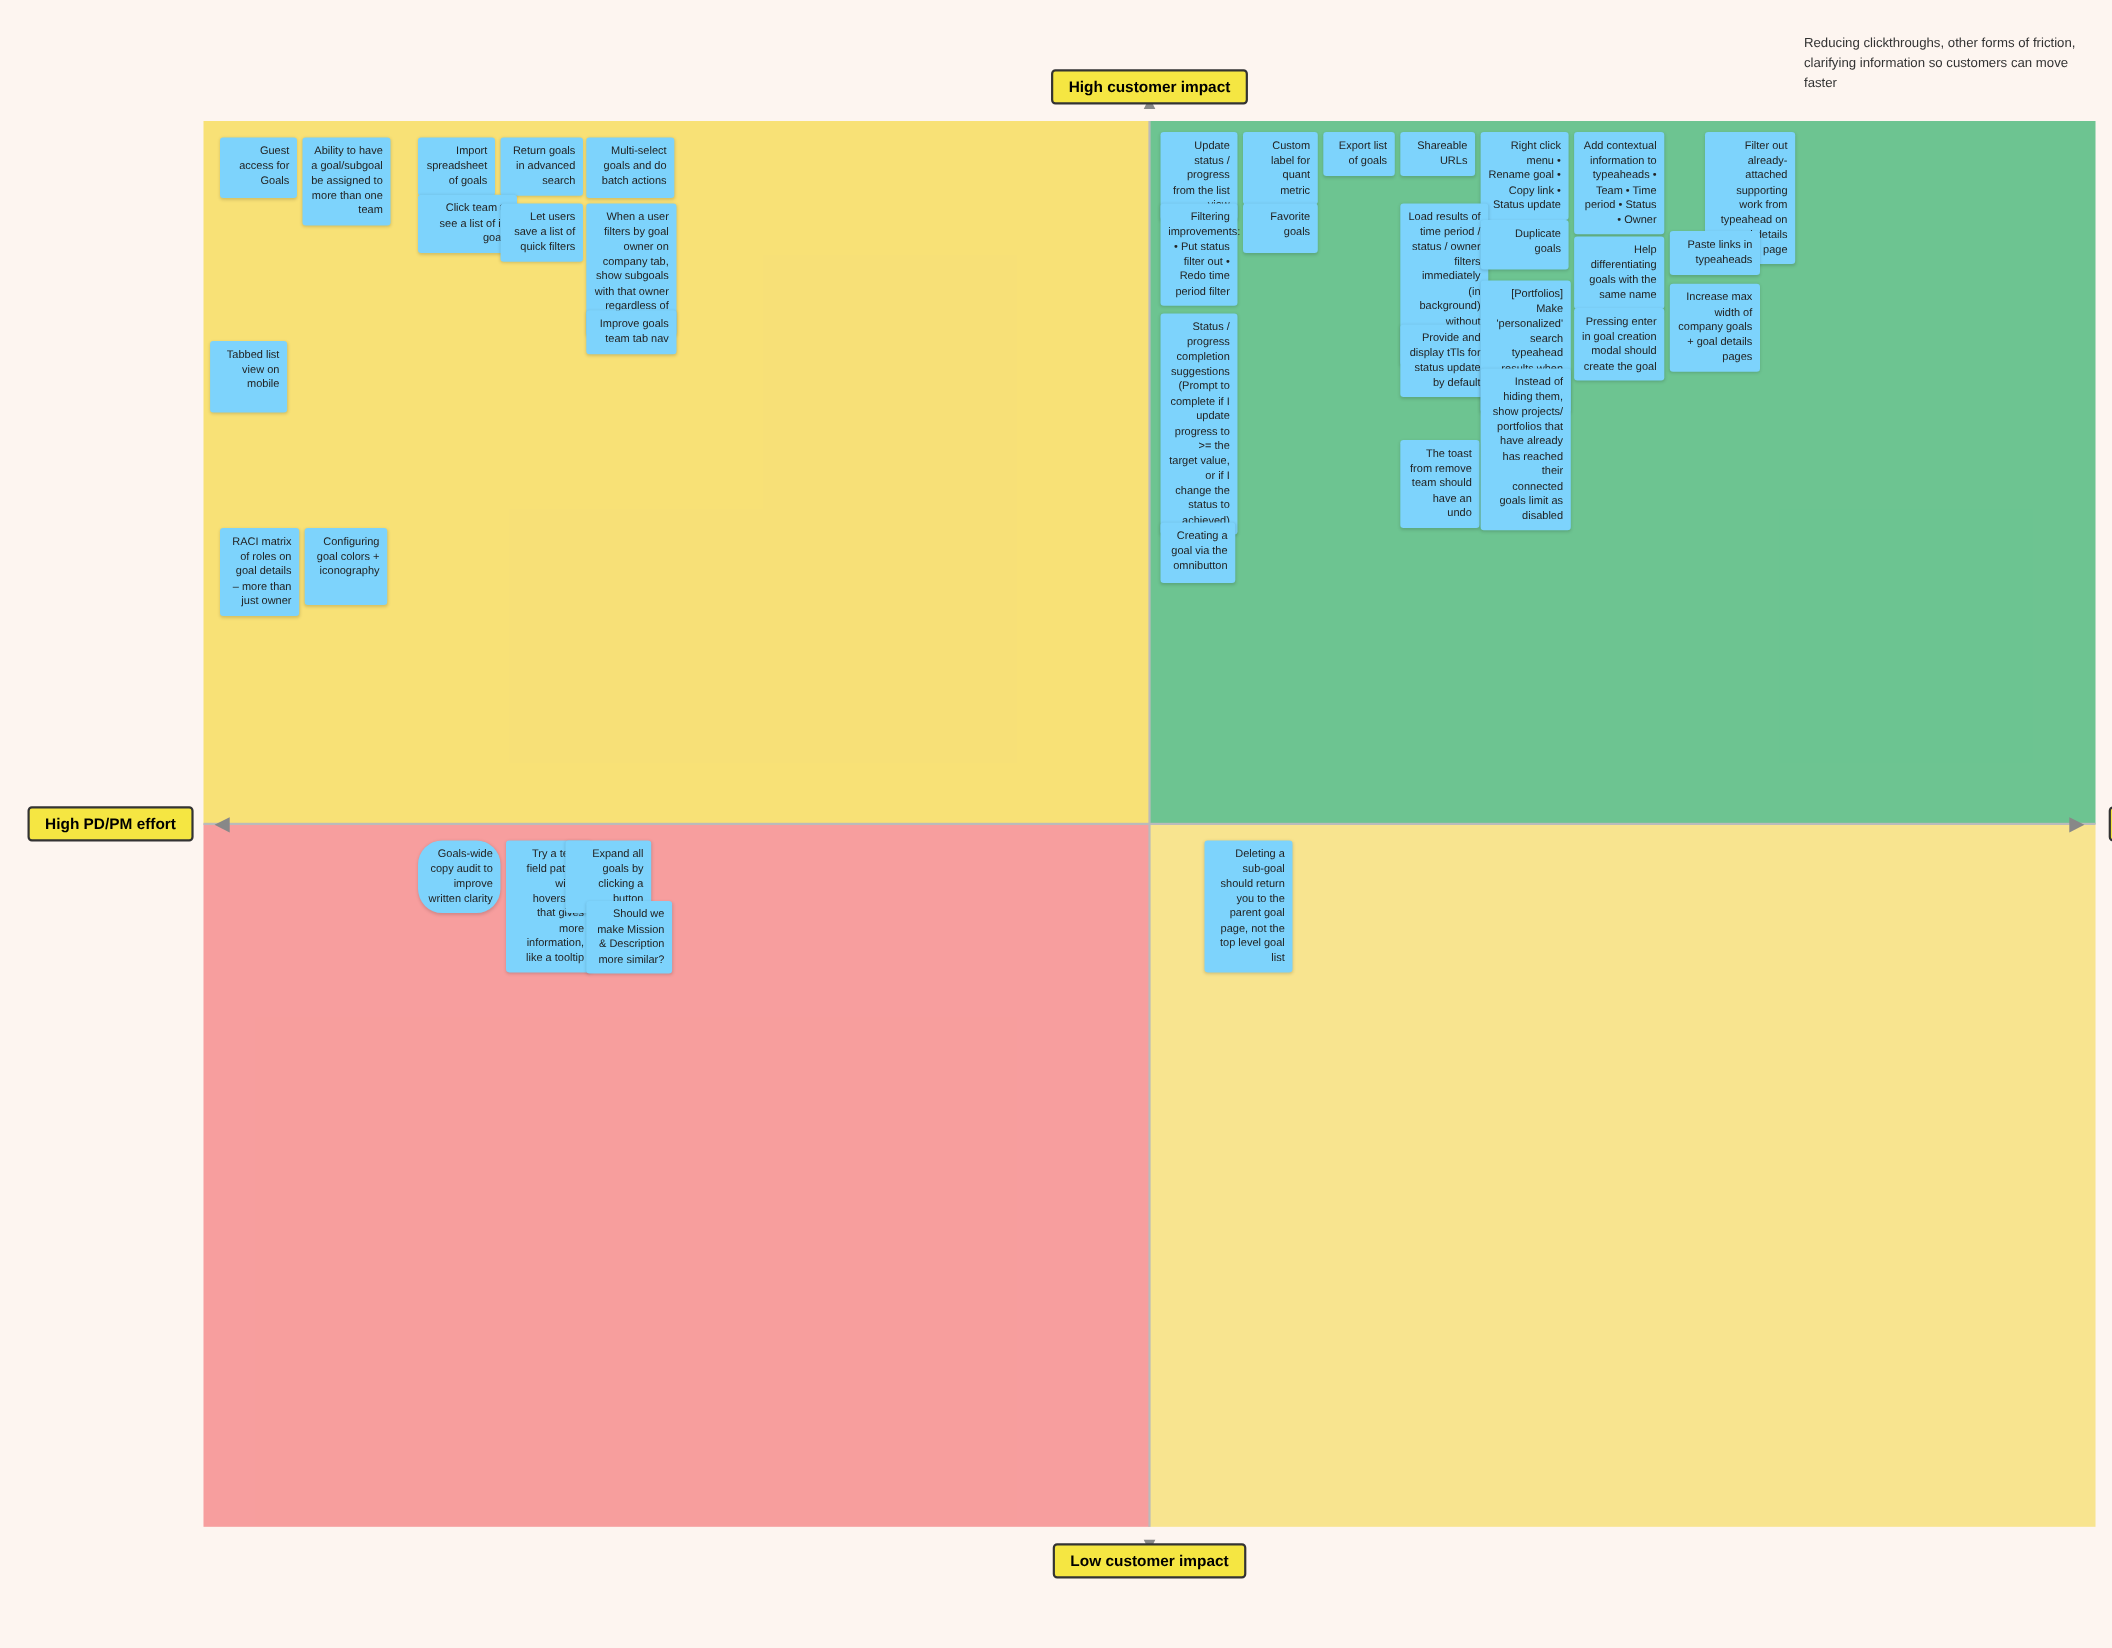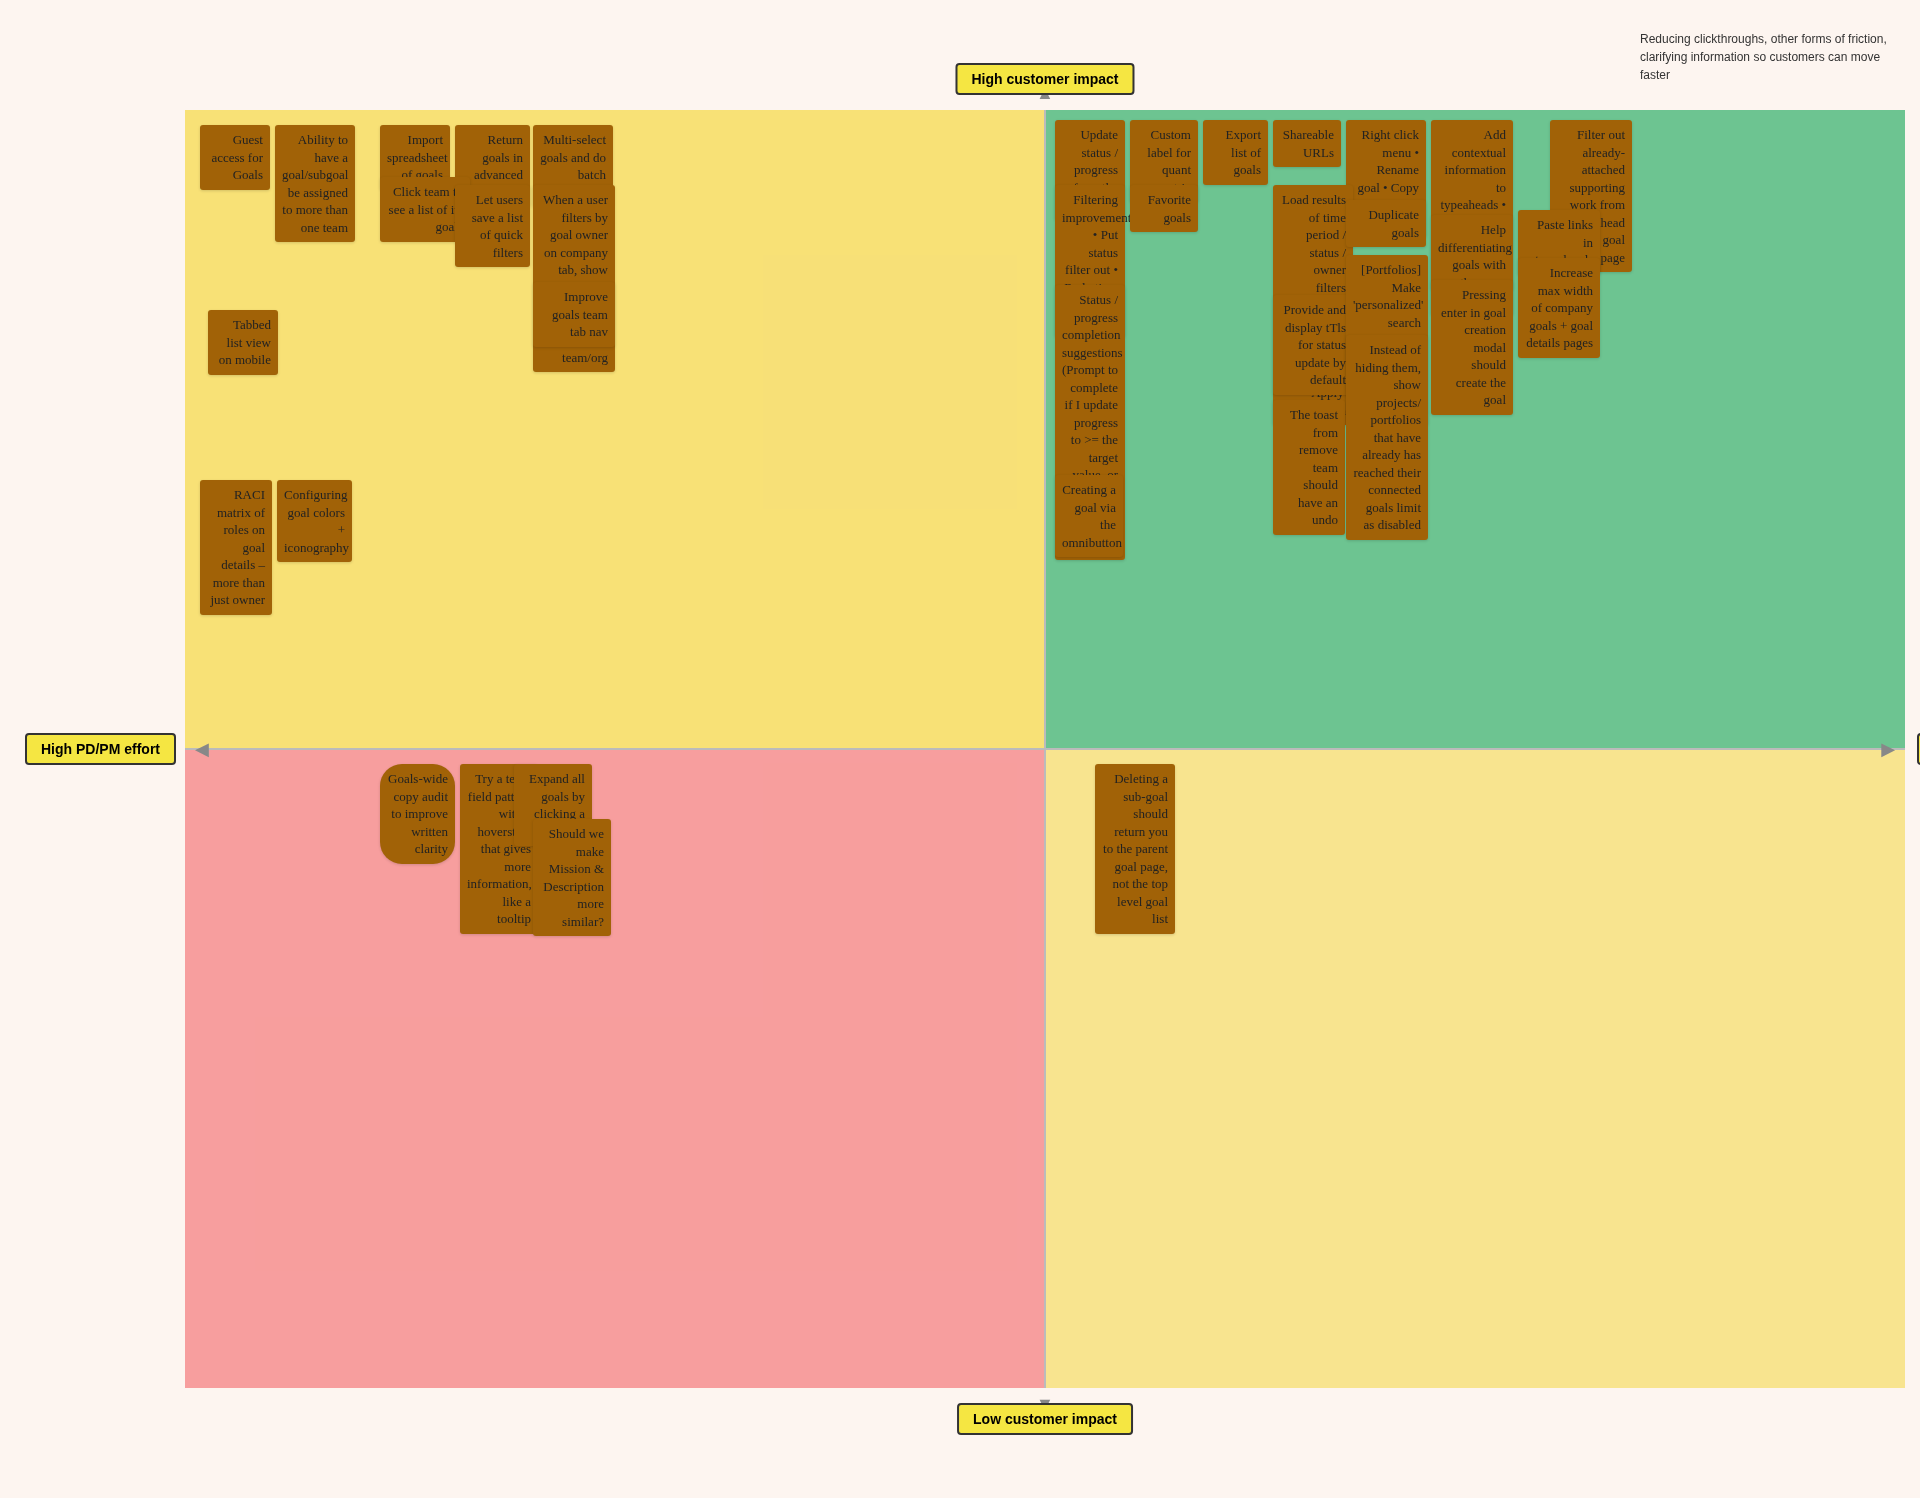--- a/index.html
+++ b/index.html
@@ -56,29 +56,28 @@
       right: 20px;
       font-size: 12px;
       color: #333;
       max-width: 260px;
       line-height: 1.5;
     }
 
     
     .card {
       position: absolute;
-      background: #a16207;
+      background: #7dd3fc;
       border-radius: 3px;
       padding: 6px 7px;
-      font-size: 13px;
+      font-size: 10px;
       line-height: 1.35;
       color: #222;
       box-shadow: 0 1px 3px rgba(0,0,0,0.15);
       min-width: 60px;
-      font-family: Liberation Serif, serif;
     }
 
     
     .full-layout {
       position: relative;
       width: 1920px;
       height: 1498px;
     }
 
     .matrix-wrapper {
@@ -170,21 +169,21 @@
 
   <div class="card" style="left: 15px; top: 100px; width: 70px; min-height: 55px;">Guest access for Goals</div>
       <div class="card" style="left: 90px; top: 100px; width: 80px; min-height: 70px;">Ability to have a goal/subgoal be assigned to more than one team</div>
       <div class="card" style="left: 195px; top: 100px; width: 70px; min-height: 50px;">Import spreadsheet of goals</div>
       <div class="card" style="left: 270px; top: 100px; width: 75px; min-height: 50px;">Return goals in advanced search</div>
       <div class="card" style="left: 348px; top: 100px; width: 80px; min-height: 55px;">Multi-select goals and do batch actions</div>
       <div class="card" style="left: 195px; top: 152px; width: 90px; min-height: 50px;">Click team to see a list of its goals</div>
       <div class="card" style="left: 270px; top: 160px; width: 75px; min-height: 50px;">Let users save a list of quick filters</div>
       <div class="card" style="left: 348px; top: 160px; width: 82px; min-height: 90px;">When a user filters by goal owner on company tab, show subgoals with that owner regardless of team/org</div>
       <div class="card" style="left: 348px; top: 257px; width: 82px; min-height: 40px;">Improve goals team tab nav</div>
-      <div class="card" style="left: 23px; top: 285px; width: 70px; min-height: 65px;">Tabbed list view on mobile</div>
+      <div class="card" style="left: 6px; top: 285px; width: 70px; min-height: 65px;">Tabbed list view on mobile</div>
       <div class="card" style="left: 15px; top: 455px; width: 72px; min-height: 70px;">RACI matrix of roles on goal details – more than just owner</div>
       <div class="card" style="left: 92px; top: 455px; width: 75px; min-height: 70px;">Configuring goal colors + iconography</div>
       <div class="card" style="left: 870px; top: 95px; width: 70px; min-height: 55px;">Update status / progress from the list view</div>
       <div class="card" style="left: 945px; top: 95px; width: 68px; min-height: 45px;">Custom label for quant metric</div>
       <div class="card" style="left: 1018px; top: 95px; width: 65px; min-height: 40px;">Export list of goals</div>
       <div class="card" style="left: 1088px; top: 95px; width: 68px; min-height: 40px;">Shareable URLs</div>
       <div class="card" style="left: 1161px; top: 95px; width: 80px; min-height: 70px;">Right click menu
 • Rename goal
 • Copy link
 • Status update</div>

